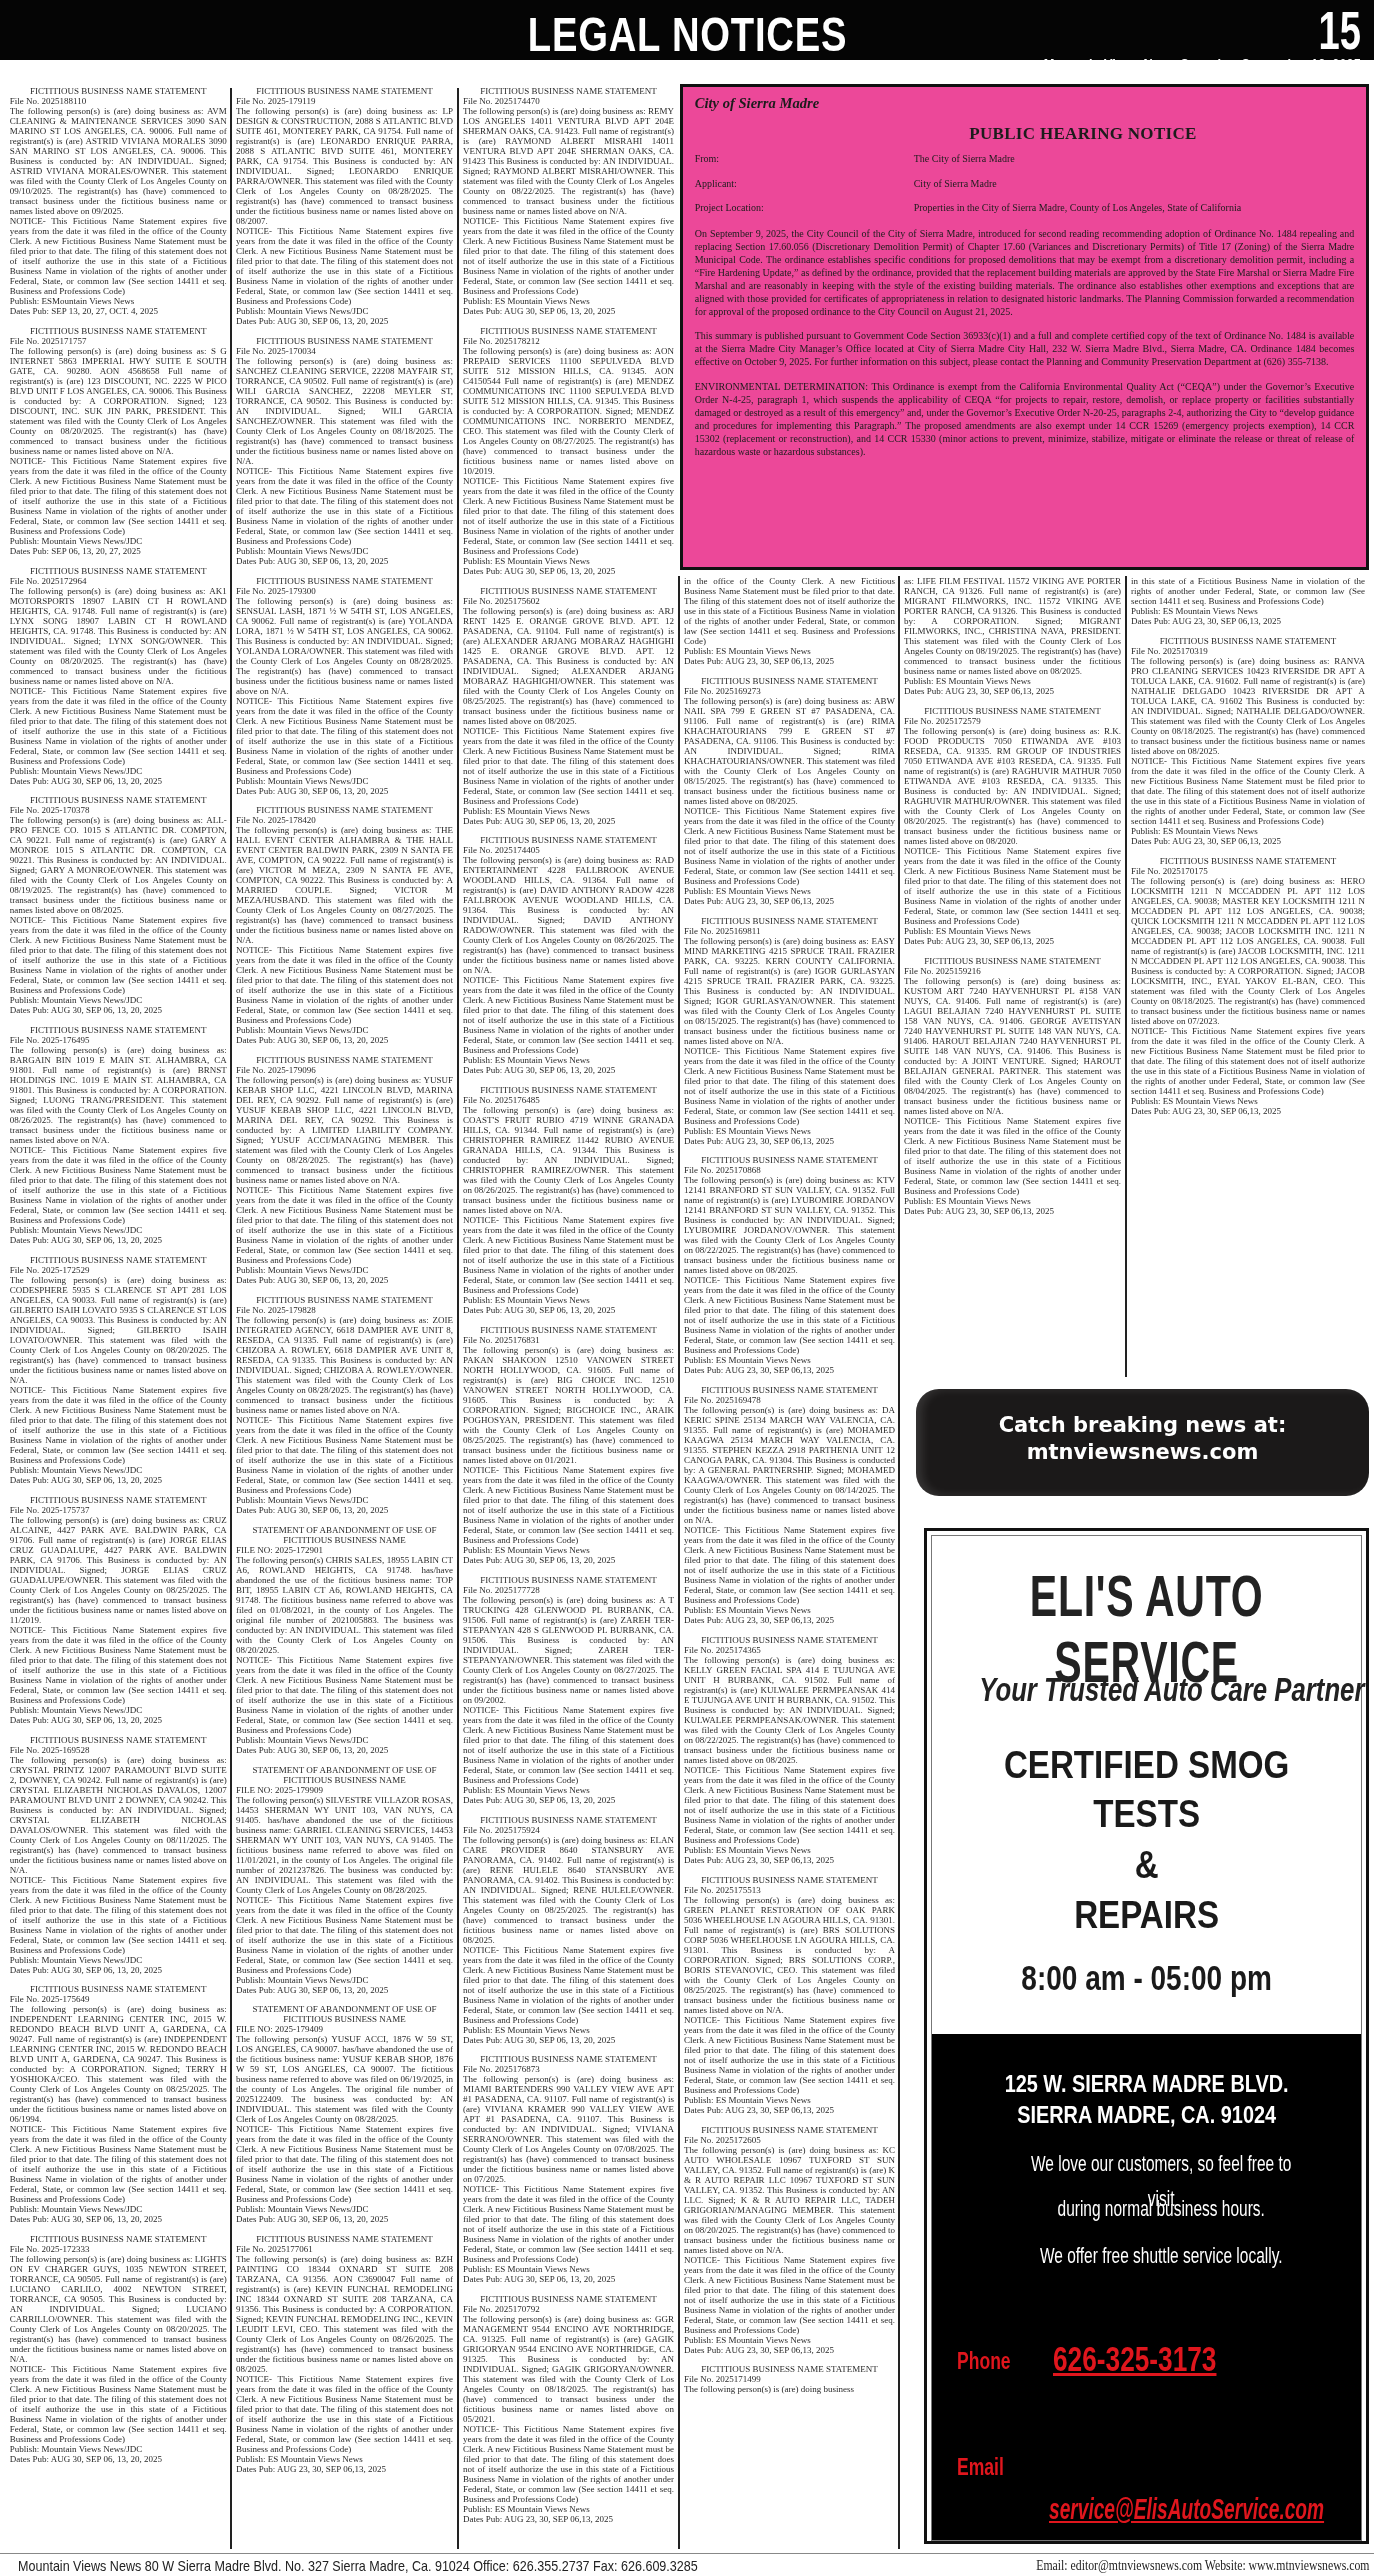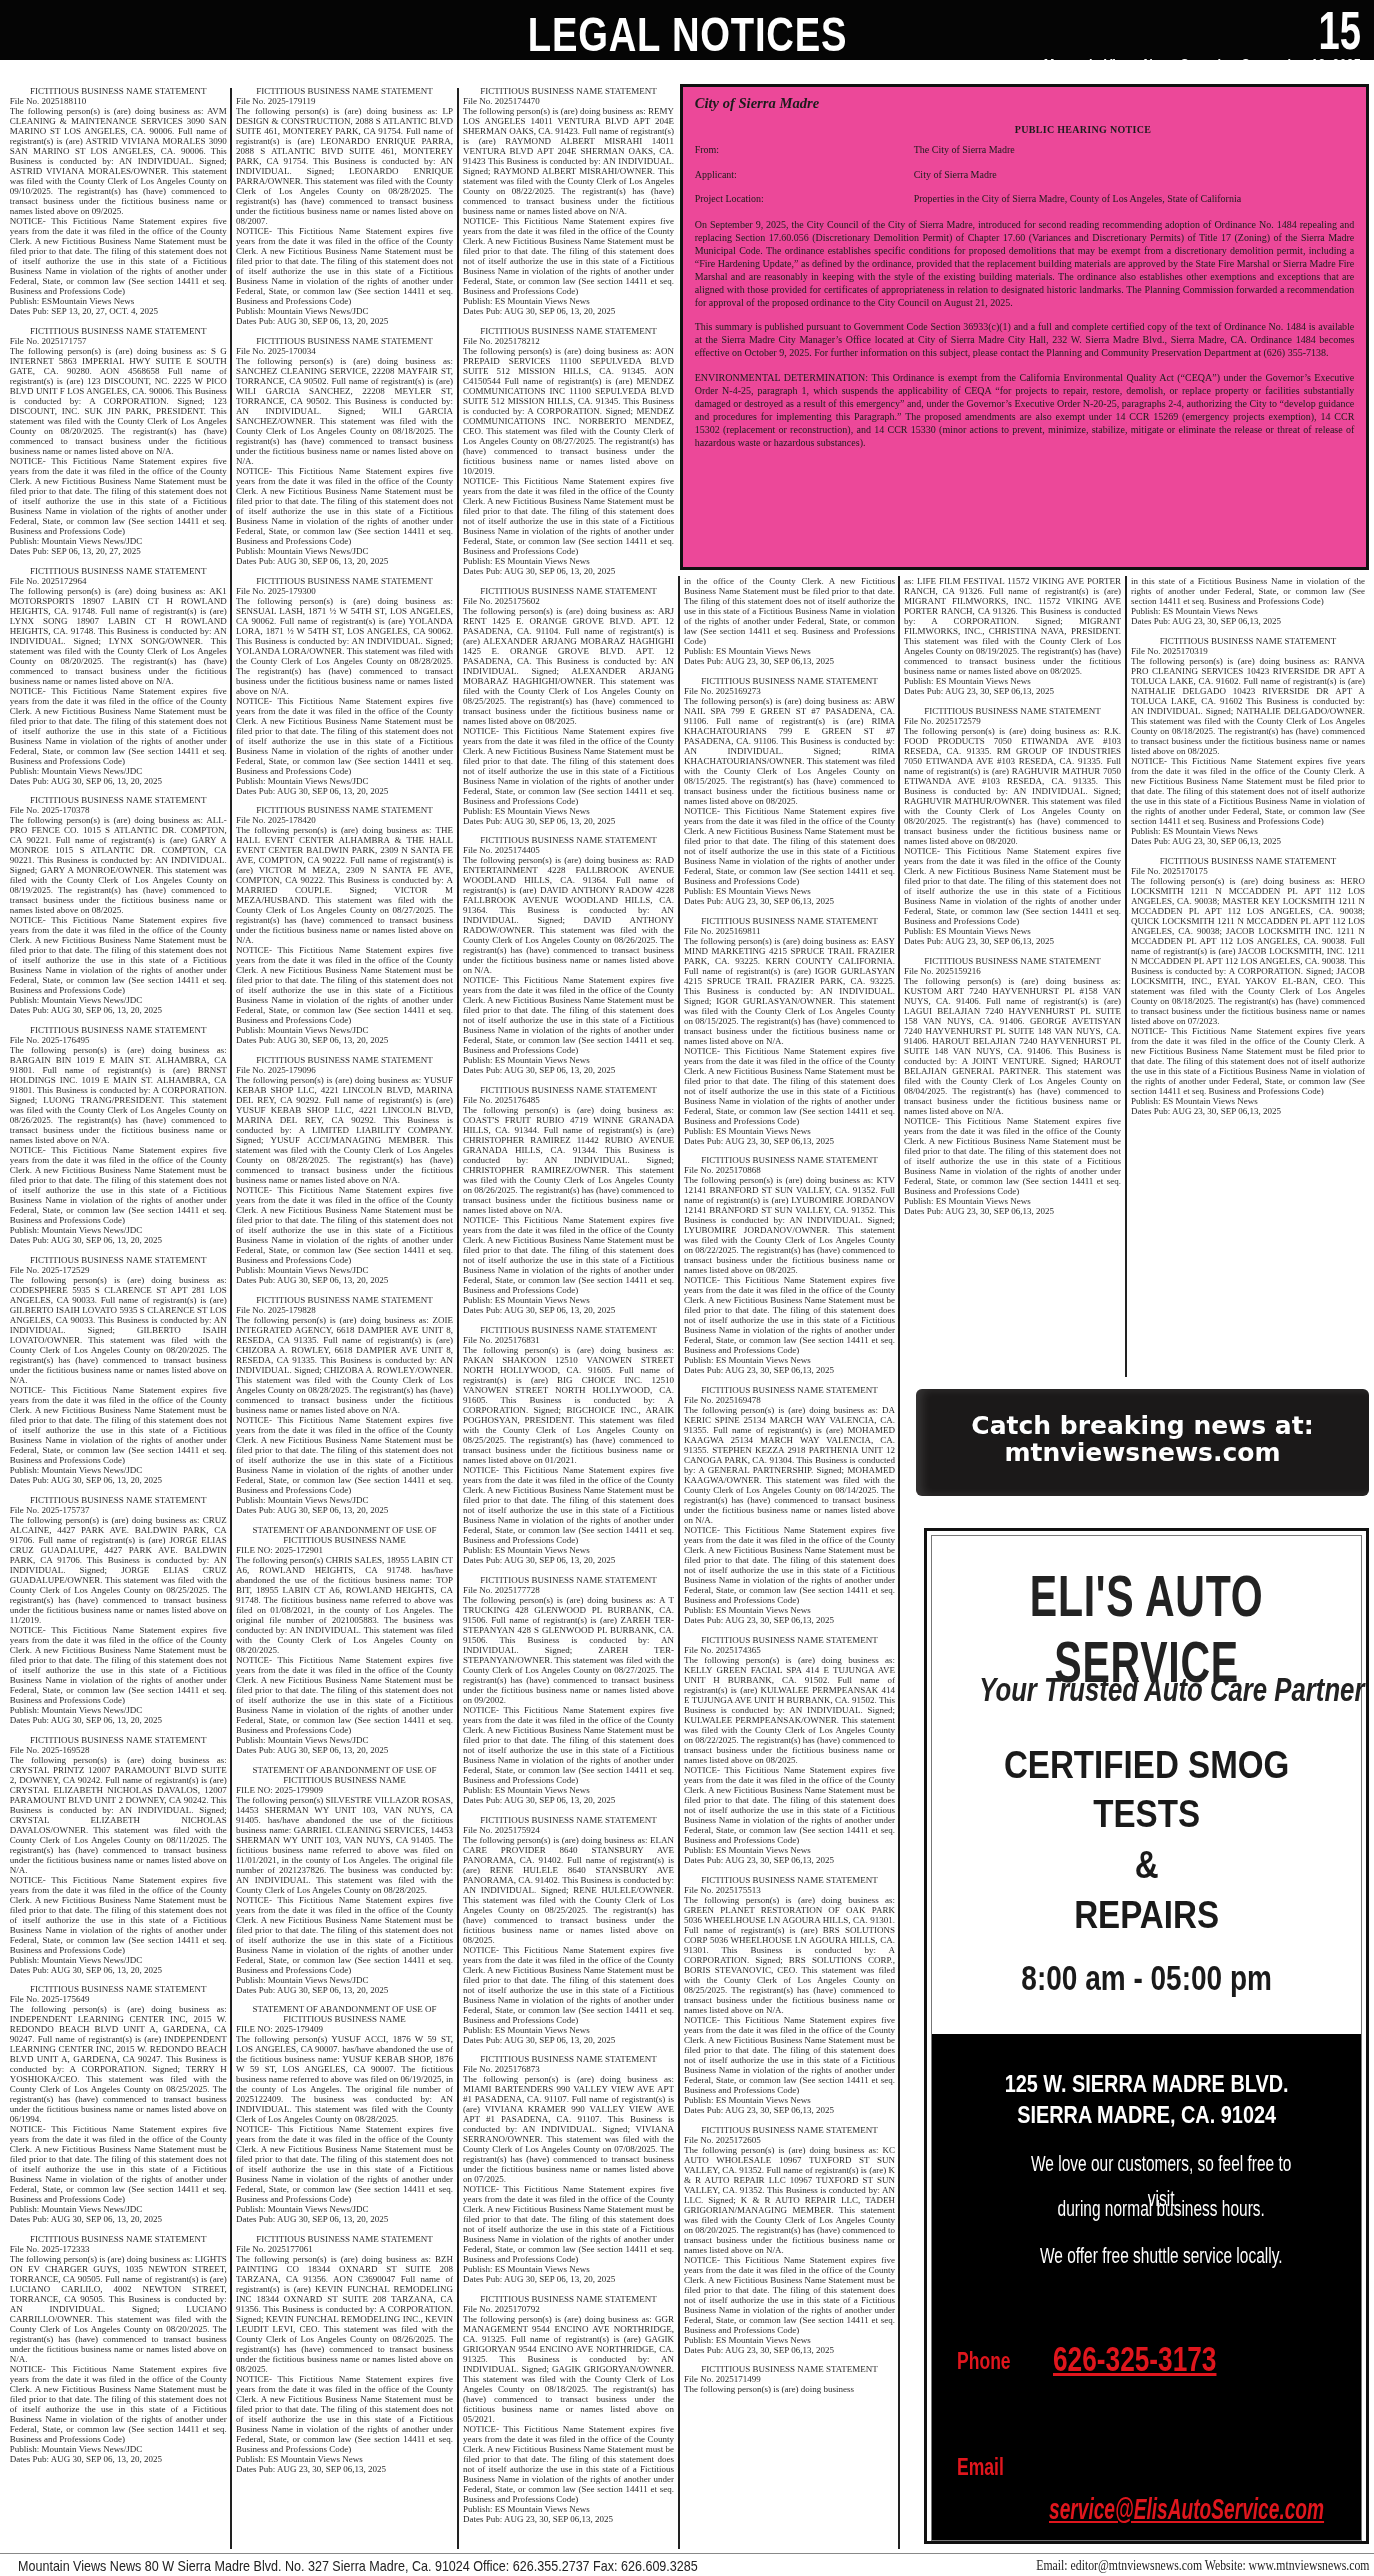--- a/index.html
+++ b/index.html
@@ -22,28 +22,28 @@
   .col-5 { left: 1131px; width: 234px; top: 576px; height: 801px; }
   .vrule { position: absolute; width: 2px; background: #222; }
 
   .notice { margin-bottom: 9.8px; }
   .notice .hd { text-align: center; text-transform: uppercase; }
   .notice p { margin: 0; }
 
   
   .hearing { position: absolute; left: 680px; top: 84px; width: 689px; height: 486px; border: 3.9px solid #111; background: #ec4899; padding: 5.9px 11.7px; font-family: "Liberation Serif", serif; color: #1c1c1c; }
   .hearing .city { font-style: italic; font-weight: bold; font-size: 14.6px; margin-top: 2px; }
-  .hearing .hh { text-align: center; font-weight: bold; font-size: 10px; margin: 11.7px 0 9.8px 117px; letter-spacing: 0.3px; }
+  .hearing .hh { text-align: center; font-weight: bold; font-size: 17px; margin: 11.7px 0 9.8px 117px; letter-spacing: 0.3px; }
   .hearing .row { display: flex; font-size: 10px; line-height: 12.7px; margin-bottom: 11.7px; gap: 48px; }
   .hearing .row .lbl { width: 171px; flex: none; }
   .hearing .row .val { flex: 1; }
   .hearing .para { font-size: 10px; line-height: 13px; text-align: justify; margin-bottom: 11.7px; }
 
   
-  .breaking { position: absolute; left: 916px; top: 1389px; width: 453px; height: 107px; background: #1b1919; border-radius: 6px; color: #fff; text-align: center; font-family: "DejaVu Sans", sans-serif; font-weight: bold; font-size: 25px; line-height: 27px; padding-top: 23.4px; box-shadow: inset 5.9px 0 9.8px rgba(255,255,255,0.12); }
+  .breaking { position: absolute; left: 916px; top: 1389px; width: 453px; height: 107px; background: #1b1919; border-radius: 23px; color: #fff; text-align: center; font-family: "DejaVu Sans", sans-serif; font-weight: bold; font-size: 21px; line-height: 27px; padding-top: 23.4px; box-shadow: inset 5.9px 0 9.8px rgba(255,255,255,0.12); }
 
   
   .ad { position: absolute; left: 924px; top: 1528px; width: 445px; height: 1016px; border: 3.9px solid #111; background: #fff; overflow: hidden; }
   .ad-inner { position: absolute; left: 3.9px; top: 3.9px; right: 3.9px; height: 1006px; border: 1px solid #777; }
   .ad .brand { position: absolute; left: 0; right: 0; top: 27px; text-align: center; font-family: "Liberation Sans", sans-serif; font-weight: bold; font-size: 57px; color: #222; transform: scaleX(0.72); letter-spacing: 1px; }
   .ad .tagline { position: absolute; left: 0; right: 0; top: 135px; text-align: center; font-family: "Liberation Sans", sans-serif; font-weight: bold; font-style: italic; font-size: 33px; color: #222; transform: scaleX(0.78); white-space: nowrap; }
   .ad .big { position: absolute; left: 0; right: 0; text-align: center; font-family: "Liberation Sans", sans-serif; font-weight: bold; color: #1a1a1a; transform: scaleX(0.85); }
   .ad .l1 { top: 207px; font-size: 39px; }
   .ad .l2 { top: 256px; font-size: 39px; }
   .ad .l3 { top: 307px; font-size: 39px; }

